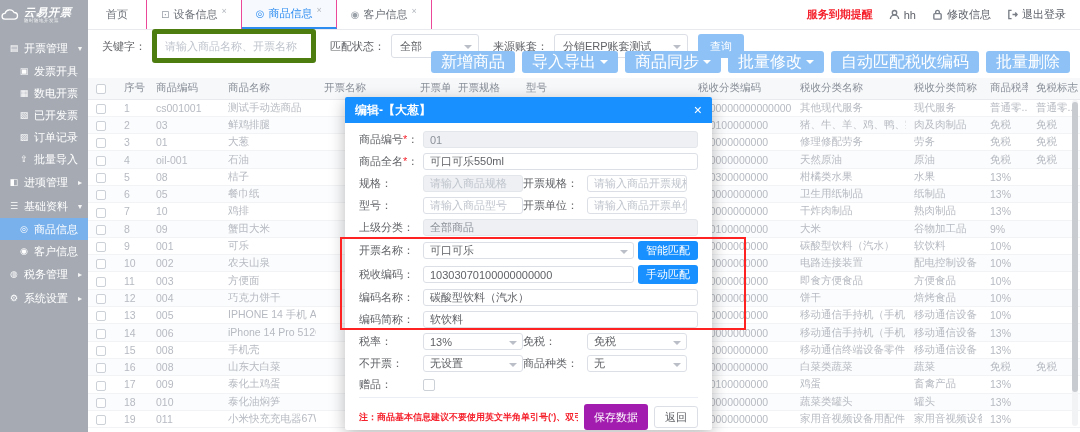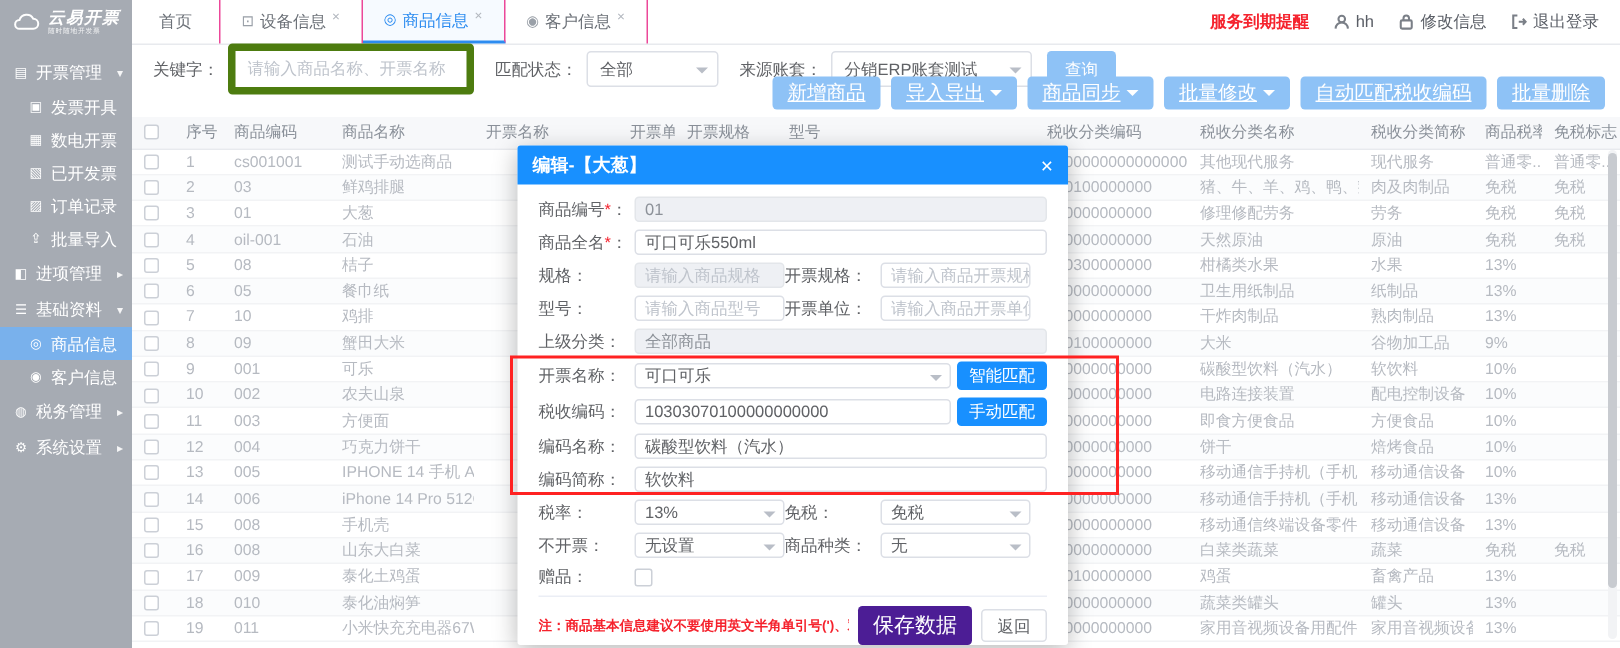--- a/index.html
+++ b/index.html
@@ -2,21 +2,21 @@
 <html><head>
 <meta charset="utf-8">
 <style>
   * { margin:0; padding:0; box-sizing:border-box; }
   html,body { width:1080px; height:432px; overflow:hidden; }
   body { font-family:"Liberation Sans","DejaVu Sans",sans-serif; background:#fff; color:#606266; }
   .stage { position:relative; width:1080px; height:432px; background:#fff; overflow:hidden; }
 
   
   .topbar { position:absolute; left:0; top:0; width:1080px; height:30px; background:#fff; border-bottom:1px solid #e8eaee; display:flex; align-items:stretch; }
-  .logo { width:88px; height:30px; background:#a6abb3; color:#fff; display:flex; align-items:center; justify-content:center; gap:4px; flex:none; }
+  .logo { width:88px; height:30px; background:#a6abb3; color:#fff; display:flex; align-items:center; justify-content:flex-start; gap:4px; flex:none; }
   .logo svg { width:20px; height:14px; }
   .logo-txt { line-height:1; }
   .logo-name { font-size:11px; font-weight:bold; letter-spacing:1px; font-style:italic; }
   .logo-slogan { font-size:4.5px; letter-spacing:.5px; opacity:.85; margin-top:1px; }
   .tabs { display:flex; align-items:stretch; }
   .tab { position:relative; display:flex; align-items:center; gap:4px; padding:0 14px; font-size:11px; color:#6b7077; border-right:1px solid #ec4899; cursor:pointer; }
   .tab .ticon { font-size:10px; color:#9aa0a8; }
   .tab .tclose { font-size:9px; color:#b3b8bf; position:relative; top:-4px; }
   .tab.active { color:#2d8cf0; background:#f6faff; border-bottom:2px solid #2d8cf0; }
   .tab.active .ticon { color:#2d8cf0; }
@@ -41,21 +41,21 @@
   .f-input { width:164px; height:24px; border:5px solid #4d7c0f; border-radius:3px; margin-left:6px; padding:12px 8px; font-size:11px; color:#606266; font-family:inherit; }
   .f-input::placeholder { color:#bfc4cc; }
   .fselect { position:relative; height:24px; border:1px solid #dcdfe6; border-radius:3px; margin-left:6px; display:flex; align-items:center; padding:0 18px 0 8px; color:#606266; background:#fff; cursor:pointer; }
   .fselect:after { content:""; position:absolute; right:6px; top:10px; border:4px solid transparent; border-top-color:#b9bec7; }
   .fs-match { width:88px; }
   .fs-source { width:134px; }
   .btn-query { margin-left:10px; height:24px; padding:0 12px; background:#8ec2f6; color:#fff; border:none; border-radius:3px; font-size:11px; cursor:pointer; font-family:inherit; }
 
   
   .actions { position:absolute; right:10px; top:51px; display:flex; gap:7px; }
-  .abtn { height:22px; padding:0 10px; background:#8ec2f6; color:#fff; border:none; border-radius:3px; font-size:13px; display:flex; align-items:center; gap:4px; cursor:pointer; font-family:inherit;text-decoration:underline; }
+  .abtn { height:22px; padding:0 10px; background:#8ec2f6; color:#fff; border:none; border-radius:3px; font-size:16px; display:flex; align-items:center; gap:4px; cursor:pointer; font-family:inherit; }
   .abtn .acaret { display:inline-block; border:4px solid transparent; border-top-color:#fff; margin-top:4px; }
 
   
   .tablewrap { position:absolute; left:88px; top:78px; width:992px; height:354px; overflow:hidden; }
   table.grid { width:992px; border-collapse:collapse; table-layout:fixed; font-size:10.5px; }
   .grid th { height:21px; background:#f7f8fa; color:#8a9099; font-weight:normal; text-align:left; padding:0 0 0 8px; border-bottom:1px solid #e8eaee; white-space:nowrap; overflow:hidden; }
   .grid td { height:17.3px; padding:0 0 0 8px; color:#b6bac1; border-bottom:1px solid #f2f3f5; white-space:nowrap; overflow:hidden; }
   .grid tr:nth-child(even) td { background:#fbfcfd; }
   .cb { display:inline-block; width:10px; height:10px; border:1px solid #ccd0d7; border-radius:2px; background:#fff; vertical-align:middle; cursor:pointer; }
   .c-cb { padding-left:8px; }
@@ -76,21 +76,21 @@
   .m-input.full { flex:1; }
   .m-input.half { width:100px; }
   .m-input.dis { background:#eef0f4; border-color:#e3e6ea; color:#8d9299; }
   .m-input.ph { color:#bfc4cc; }
   .mselect { position:relative; padding-right:16px; cursor:pointer; }
   .mselect:after { content:""; position:absolute; right:5px; top:7px; border:4px solid transparent; border-top-color:#b9bec7; }
   .mbtn { height:19px; padding:0 8px; margin-left:4px; background:#1890ff; color:#fff; border:none; border-radius:3px; font-size:11px; cursor:pointer; flex:none; font-family:inherit;text-align:center; }
   .mcheck { width:12px; height:12px; border:1px solid #ccd0d7; border-radius:2px; background:#fff; cursor:pointer; }
   .m-footer { display:flex; align-items:center; border-top:1px solid #ebeef5; margin-top:2px; padding:6px 0; }
   .m-note { flex:1; min-width:0; font-size:9px; font-weight:bold; color:#f5222d; white-space:nowrap; overflow:hidden; }
-  .btn-save { height:26px; padding:0 10px; background:#4c1d95; color:#fff; border:none; border-radius:3px; font-size:14px; margin:0 6px; cursor:pointer; flex:none; font-family:inherit; }
+  .btn-save { height:26px; padding:0 10px; background:#a21caf; color:#fff; border:none; border-radius:3px; font-size:11px; margin:0 6px; cursor:pointer; flex:none; font-family:inherit; }
   .btn-back { height:22px; padding:0 10px; background:#fff; color:#606266; border:1px solid #dcdfe6; border-radius:3px; font-size:11px; cursor:pointer; flex:none; font-family:inherit; }
 
   
   .red-annot { position:absolute; left:340px; top:237px; width:406px; height:93px; border:2px solid #ff2222; z-index:11; pointer-events:none; }
 </style>
 </head>
 <body>
 
 <div class="stage">
 

